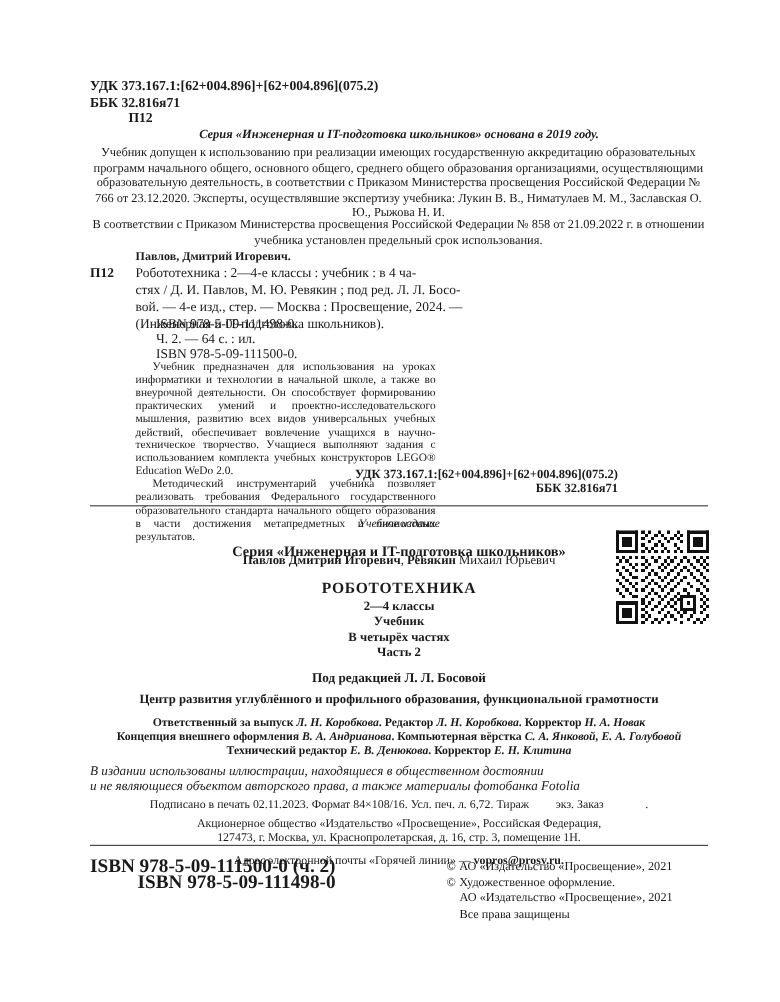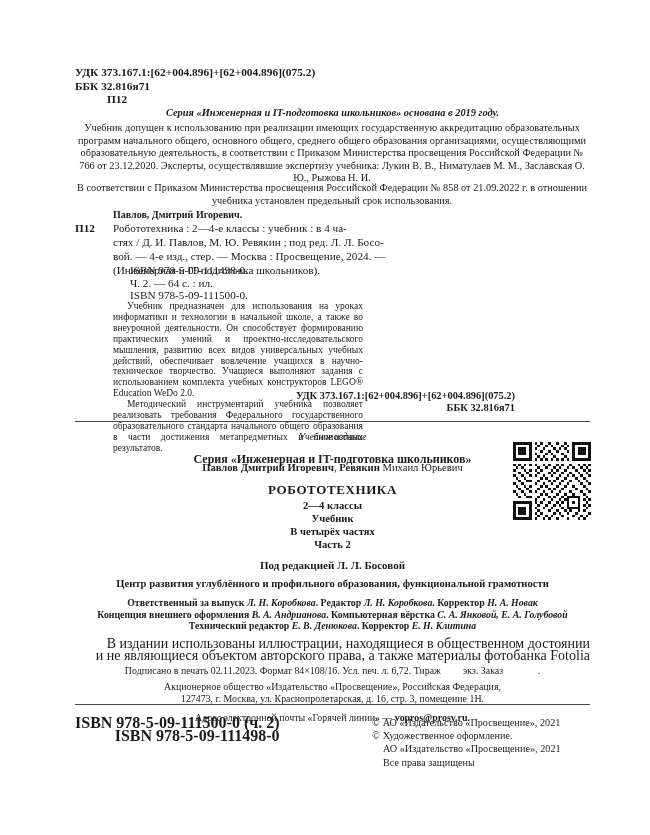--- a/index.html
+++ b/index.html
@@ -117,22 +117,22 @@
     left: 75px; top: 597px; width: 515px;
     text-align: center;
     font-size: 9.8px; line-height: 11.7px;
     font-weight: bold;
   }
   #credits .l { display: block; }
   #credits .i { font-style: italic; }
 
   #illustration-note {
     left: 75px; top: 638px; width: 515px;
-    text-align: right;
-    font-size: 14px; line-height: 11.7px;
+    text-align: left;
+    font-size: 11px; line-height: 11.7px; font-style: italic;
   }
   #print-line {
     left: 75px; top: 665px; width: 515px;
     text-align: center;
     font-size: 9.9px;
     white-space: pre;
   }
   #publisher {
     left: 75px; top: 681px; width: 515px;
     text-align: center;

